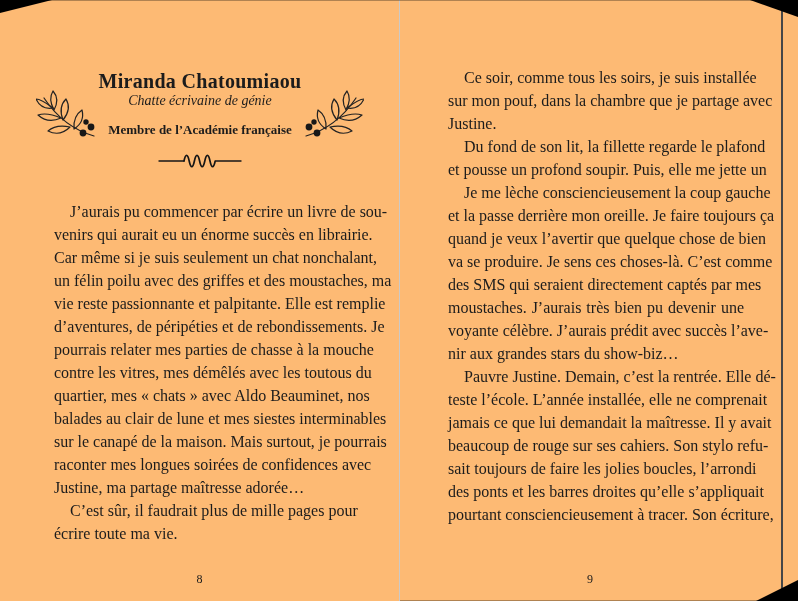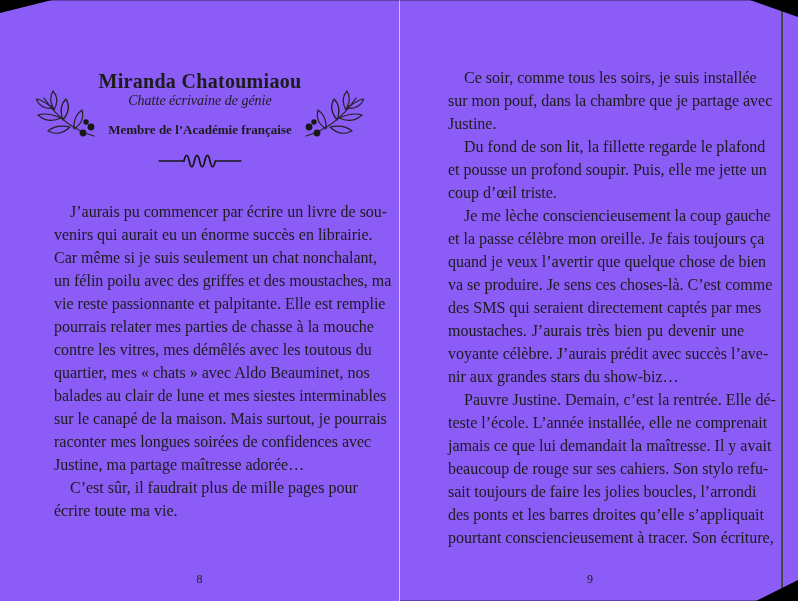--- a/index.html
+++ b/index.html
@@ -4,21 +4,21 @@
 <style>
   * { margin:0; padding:0; box-sizing:border-box; }
   html,body { width:798px; height:601px; }
   body {
     position:relative;
     background:#ffffff;
     overflow:hidden;
     font-family:"Liberation Serif","DejaVu Serif",serif;
     color:#1c1c1c;
   }
-  .spread { position:absolute; inset:0; background:#8b5cf6; }
+  .spread { position:absolute; inset:0; background:#fdba74; }
 
   
   .page { position:absolute; top:0; height:601px; }
   .page-left  { left:0;   width:399px; }
   .page-right { left:400px; width:380px; }
 
   
   .gutter    { position:absolute; left:399px; top:0; width:1px; height:601px; background:#c9c9c9; }
   .edge-line { position:absolute; left:781px; top:0; width:2px; height:601px; background:#474747; }
   .hairline-top    { position:absolute; left:0; top:0; width:798px; height:1px; background:rgba(0,0,0,0.30); }
@@ -106,43 +106,43 @@
           </g>
         </svg>
       </div>
     </header>
     <div class="text-block text-left">
         <div class="line indent">J’aurais pu commencer par écrire un livre de sou-</div>
         <div class="line">venirs qui aurait eu un énorme succès en librairie.</div>
         <div class="line">Car même si je suis seulement un chat nonchalant,</div>
         <div class="line">un félin poilu avec des griffes et des moustaches, ma</div>
         <div class="line">vie reste passionnante et palpitante. Elle est remplie</div>
+        <div class="line">d’aventures, de péripéties et de rebondissements. Je</div>
         <div class="line">pourrais relater mes parties de chasse à la mouche</div>
         <div class="line">contre les vitres, mes démêlés avec les toutous du</div>
         <div class="line">quartier, mes « chats » avec Aldo Beauminet, nos</div>
         <div class="line">balades au clair de lune et mes siestes interminables</div>
         <div class="line">sur le canapé de la maison. Mais surtout, je pourrais</div>
         <div class="line">raconter mes longues soirées de confidences avec</div>
         <div class="line final">Justine, ma partage maîtresse adorée…</div>
         <div class="line indent">C’est sûr, il faudrait plus de mille pages pour</div>
         <div class="line final">écrire toute ma vie.</div>
       </div>
     <div class="page-num">8</div>
   </div>
 
   <div class="page page-right">
     <div class="text-block text-right">
         <div class="line indent">Ce soir, comme tous les soirs, je suis installée</div>
         <div class="line">sur mon pouf, dans la chambre que je partage avec</div>
         <div class="line final">Justine.</div>
         <div class="line indent">Du fond de son lit, la fillette regarde le plafond</div>
         <div class="line">et pousse un profond soupir. Puis, elle me jette un</div>
-        <div class="line final">coup d’œil triste.</div>
         <div class="line indent">Je me lèche consciencieusement la coup gauche</div>
-        <div class="line">et la passe célèbre mon oreille. Je fais toujours ça</div>
+        <div class="line">et la passe derrière mon oreille. Je faire toujours ça</div>
         <div class="line">quand je veux l’avertir que quelque chose de bien</div>
         <div class="line">va se produire. Je sens ces choses-là. C’est comme</div>
         <div class="line">des SMS qui seraient directement captés par mes</div>
         <div class="line">moustaches. J’aurais très bien pu devenir une</div>
         <div class="line">voyante célèbre. J’aurais prédit avec succès l’ave-</div>
         <div class="line final">nir aux grandes stars du show-biz…</div>
         <div class="line indent">Pauvre Justine. Demain, c’est la rentrée. Elle dé-</div>
         <div class="line">teste l’école. L’année installée, elle ne comprenait</div>
         <div class="line">jamais ce que lui demandait la maîtresse. Il y avait</div>
         <div class="line">beaucoup de rouge sur ses cahiers. Son stylo refu-</div>

